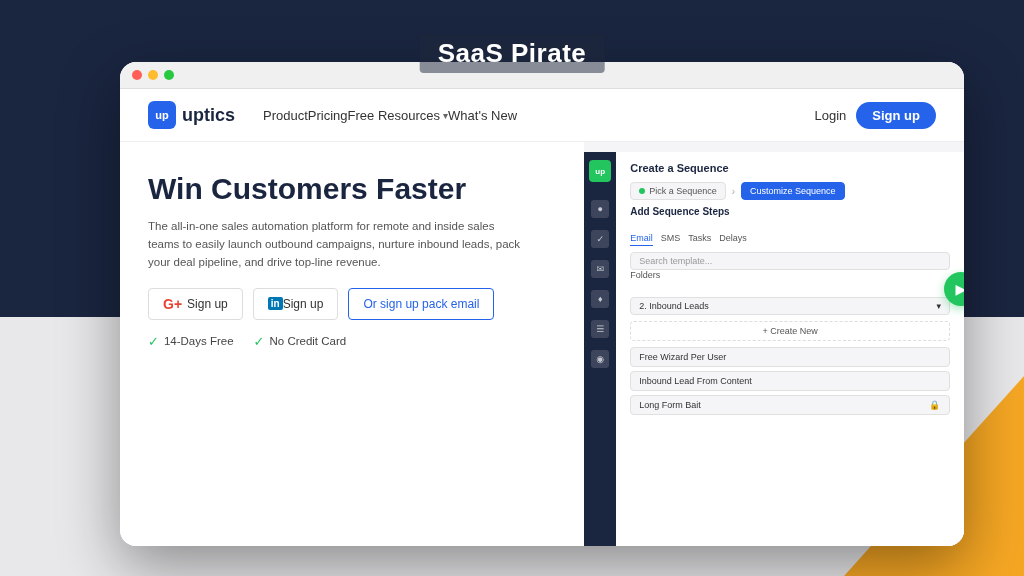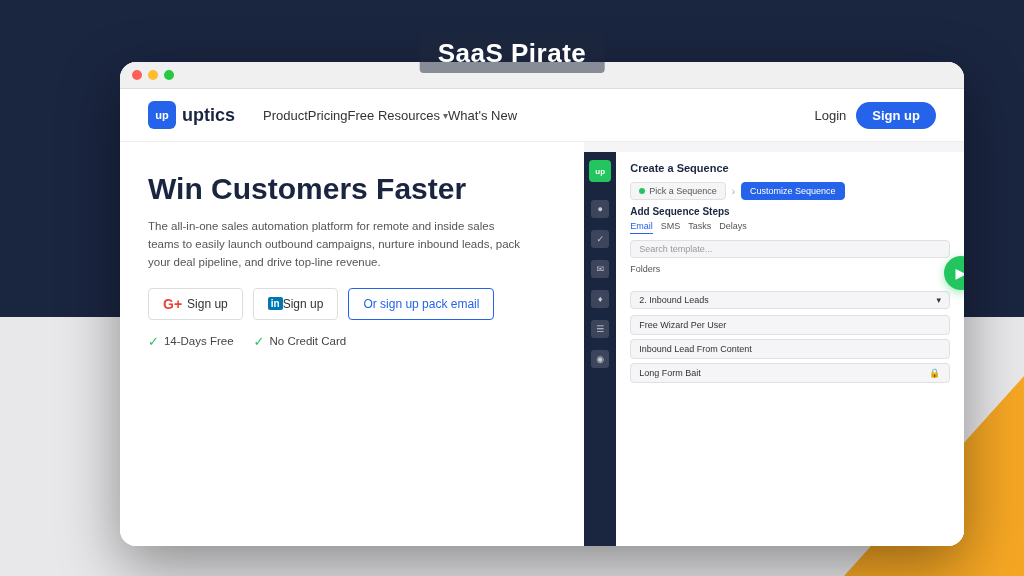--- a/index.html
+++ b/index.html
@@ -360,34 +360,35 @@
     .steps-tabs {
       display: flex;
       gap: 8px;
       margin-bottom: 6px;
     }
     .step-tab {
       font-size: 9px;
       color: #555;
       cursor: pointer;
       padding-bottom: 2px;
+      margin-top: 12px;
     }
     .step-tab-active {
       color: #2563eb;
       border-bottom: 1.5px solid #2563eb;
     }
     .search-box {
       background: #f5f5f7;
       border: 1px solid #e0e0e0;
       border-radius: 4px;
       padding: 3px 8px;
       font-size: 9px;
       color: #999;
       width: 100%;
-      margin-bottom: 6px;
+      margin-bottom: 0;
     }
     .folders-label {
       font-size: 9px;
       color: #555;
       margin-bottom: 17px;
     }
     .folder-select {
       background: #f5f5f7;
       border: 1px solid #e0e0e0;
       border-radius: 4px;
@@ -540,20 +541,21 @@
                 <span class="step-tab">Delays</span>
               </div>
               <div class="search-box">
                 <span>Search template...</span>
               </div>
               <div class="folders-label">Folders</div>
               <div class="folder-select">
                 <span>2. Inbound Leads</span>
                 <span>▾</span>
               </div>
+              <div class="create-new-btn">+ Create New</div>
               <div class="template-item">Free Wizard Per User</div>
               <div class="template-item">Inbound Lead From Content</div>
               <div class="template-item">
                 <span>Long Form Bait</span>
                 <span style="float:right; color:#aaa; font-size:9px;">🔒</span>
               </div>
               <div class="play-btn">▶</div>
             </div>
           </div>
         </div>

